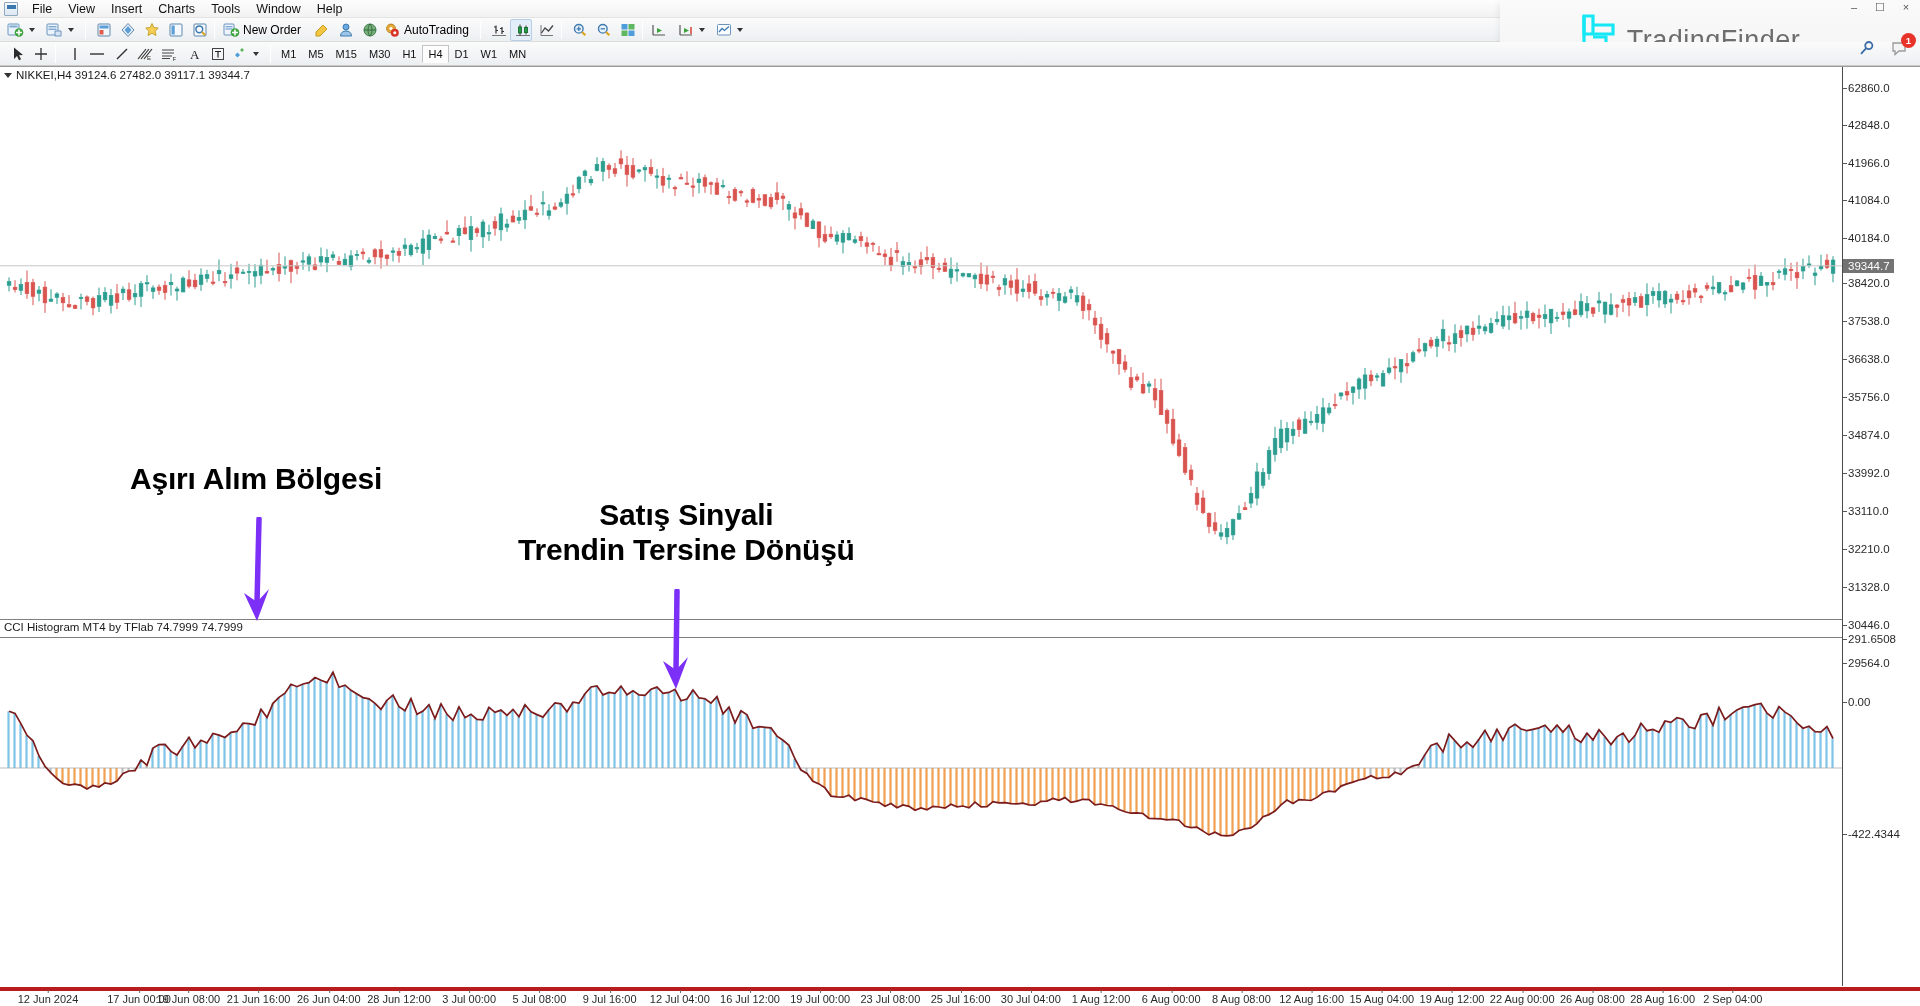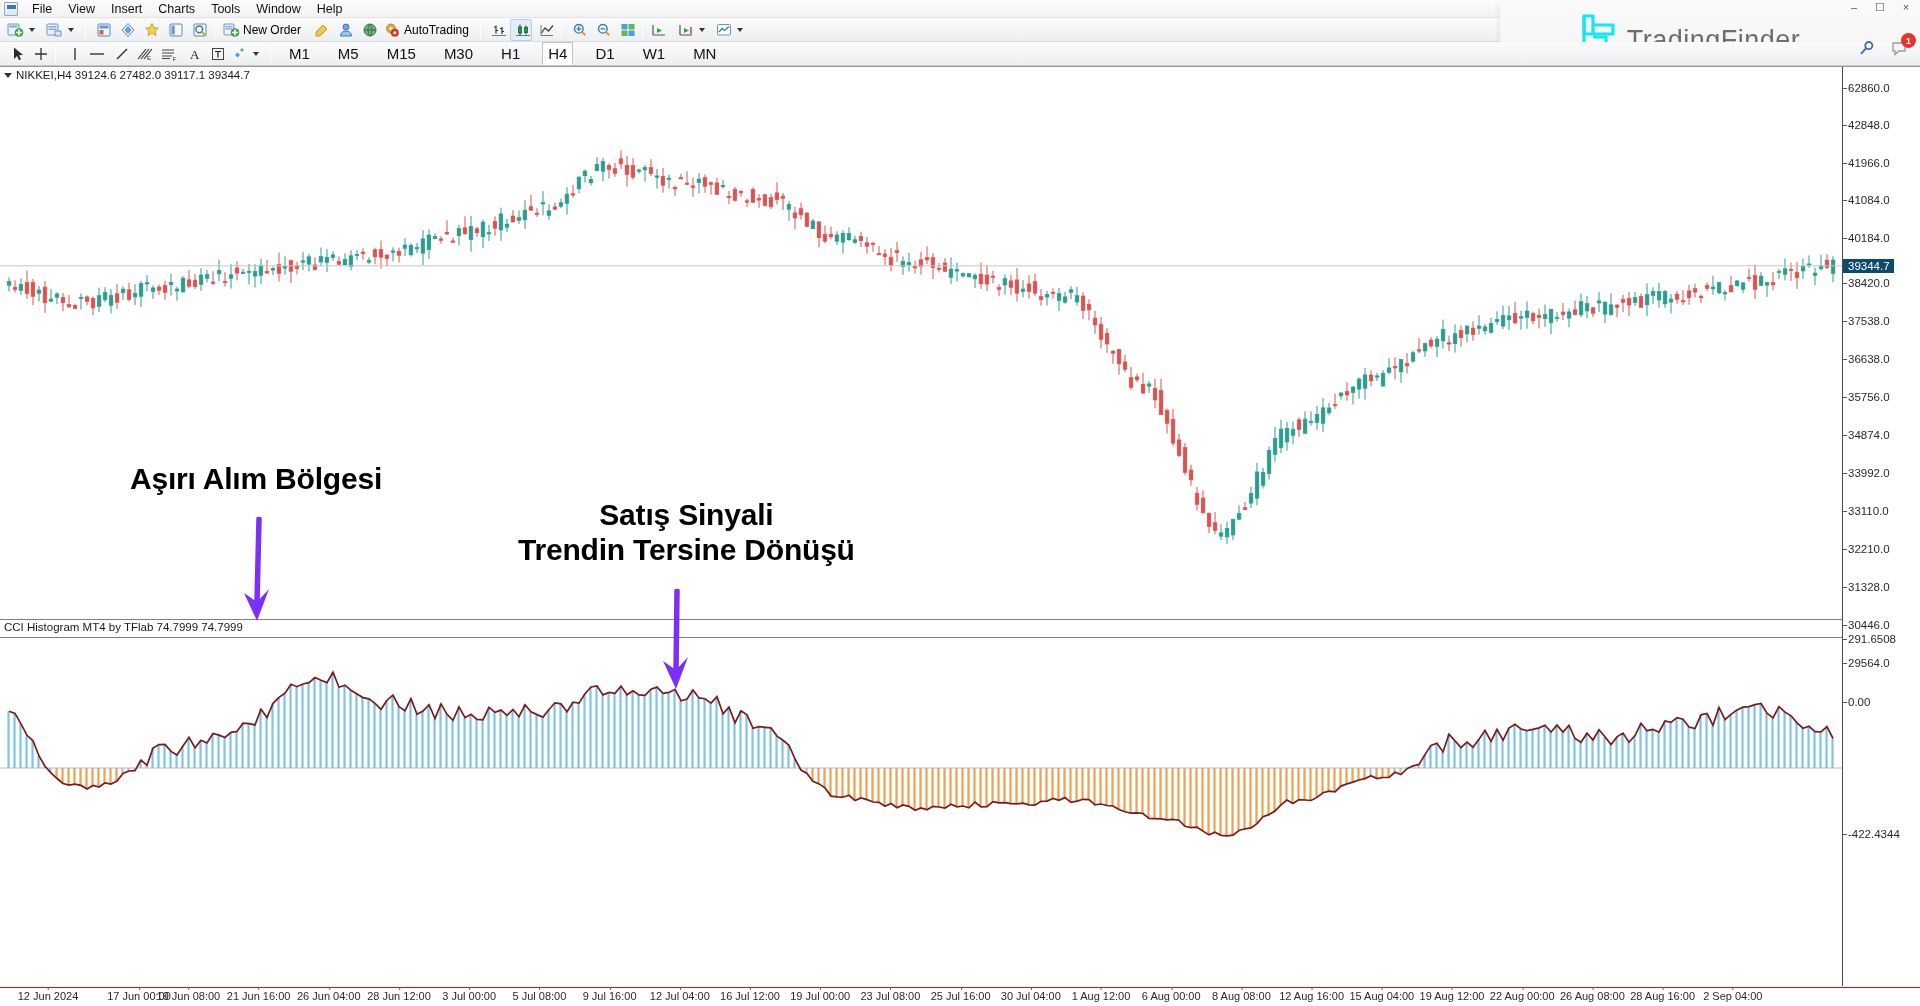--- a/index.html
+++ b/index.html
@@ -41,21 +41,21 @@
     border-bottom:1px solid #c9c9c9;
   }
   .tbtn {
     height:22px; min-width:22px; display:inline-flex; align-items:center; justify-content:flex-end;
     margin:0 1px; border:1px solid transparent; border-radius:2px; cursor:default; position:relative;
   }
   .tbtn.pressed { background:#e4eef8; border:1px solid #b6cfe8; }
   .tbtn.lbl { padding:0 5px 0 2px; font-size:12px; gap:3px; }
   .caret { width:0;height:0;border-left:3px solid transparent;border-right:3px solid transparent;border-top:4px solid #333; margin-left:2px;}
   .sep { width:1px; height:18px; background:#cfcfcf; margin:0 4px; border-right:1px solid #fff; }
-  .tf { font-size:15px; padding:2px 5px; margin:0 8px; cursor:default; color:#111; border:1px solid transparent;}
+  .tf { font-size:11px; padding:2px 5px; margin:0 0px; cursor:default; color:#111; border:1px solid transparent;}
   .tf.active { background:#fdfdfd; border:1px solid #c3c3c3; border-bottom-color:#fdfdfd; }
 
   
   .logo-area {
     position:absolute; right:0; top:0; width:420px; height:76px;
     background:linear-gradient(180deg,#fafafa 0%, #f4f4f4 85%, #e9e9e9 100%);
     display:flex; align-items:center; justify-content:center;
     box-shadow: -2px 2px 6px rgba(0,0,0,.06);
   }
   .logo-wrap { display:flex; align-items:center; gap:5px; transform:translate(-22px,2px); }
@@ -76,29 +76,29 @@
     display:flex; align-items:center; gap:4px;
   }
   .dd-tri { width:0;height:0;border-left:4px solid transparent;border-right:4px solid transparent;border-top:5px solid #333; }
   .price-axis {
     position:absolute; right:0; top:0; width:78px; height:919px; background:#fff;
     border-left:1px solid #4a4a4a;
   }
   .px-tick { position:absolute; left:5px; font-size:11.5px; color:#2a2a2a; white-space:nowrap; transform:translateY(-50%); }
   .px-tick:before { content:""; position:absolute; left:-5px; top:50%; width:4px; height:1px; background:#555; }
   .px-cur {
-    position:absolute; left:0px; font-size:11.5px; color:#fff; background:#0c4a6e; padding:1px 4px 1px 5px;
+    position:absolute; left:0px; font-size:11.5px; color:#fff; background:#737373; padding:1px 4px 1px 5px;
     transform:translateY(-50%); white-space:nowrap;
   }
   .sep-line { position:absolute; left:0; width:1842px; height:1px; background:#808080; }
   .ind-label { position:absolute; left:4px; font-size:11.5px; color:#1a1a1a; z-index:4; }
 
   .time-axis {
     position:absolute; left:0; bottom:0; width:1920px; height:19px; background:#fff;
-    border-top:1px solid #b91c1c;
+    border-top:4px solid #b91c1c;
   }
   .tm-tick { position:absolute; top:2px; font-size:11px; color:#2a2a2a; white-space:nowrap; transform:translateX(-50%); }
   .tm-tick:before { content:""; position:absolute; left:50%; top:-3px; width:1px; height:3px; background:#666; }
 
   
   .anno {
     position:absolute; font-weight:bold; color:#000; text-align:center; line-height:1.18;
     font-size:30px; letter-spacing:-.2px; z-index:6; white-space:nowrap;
   }
   .arrow { position:absolute; z-index:6; }

